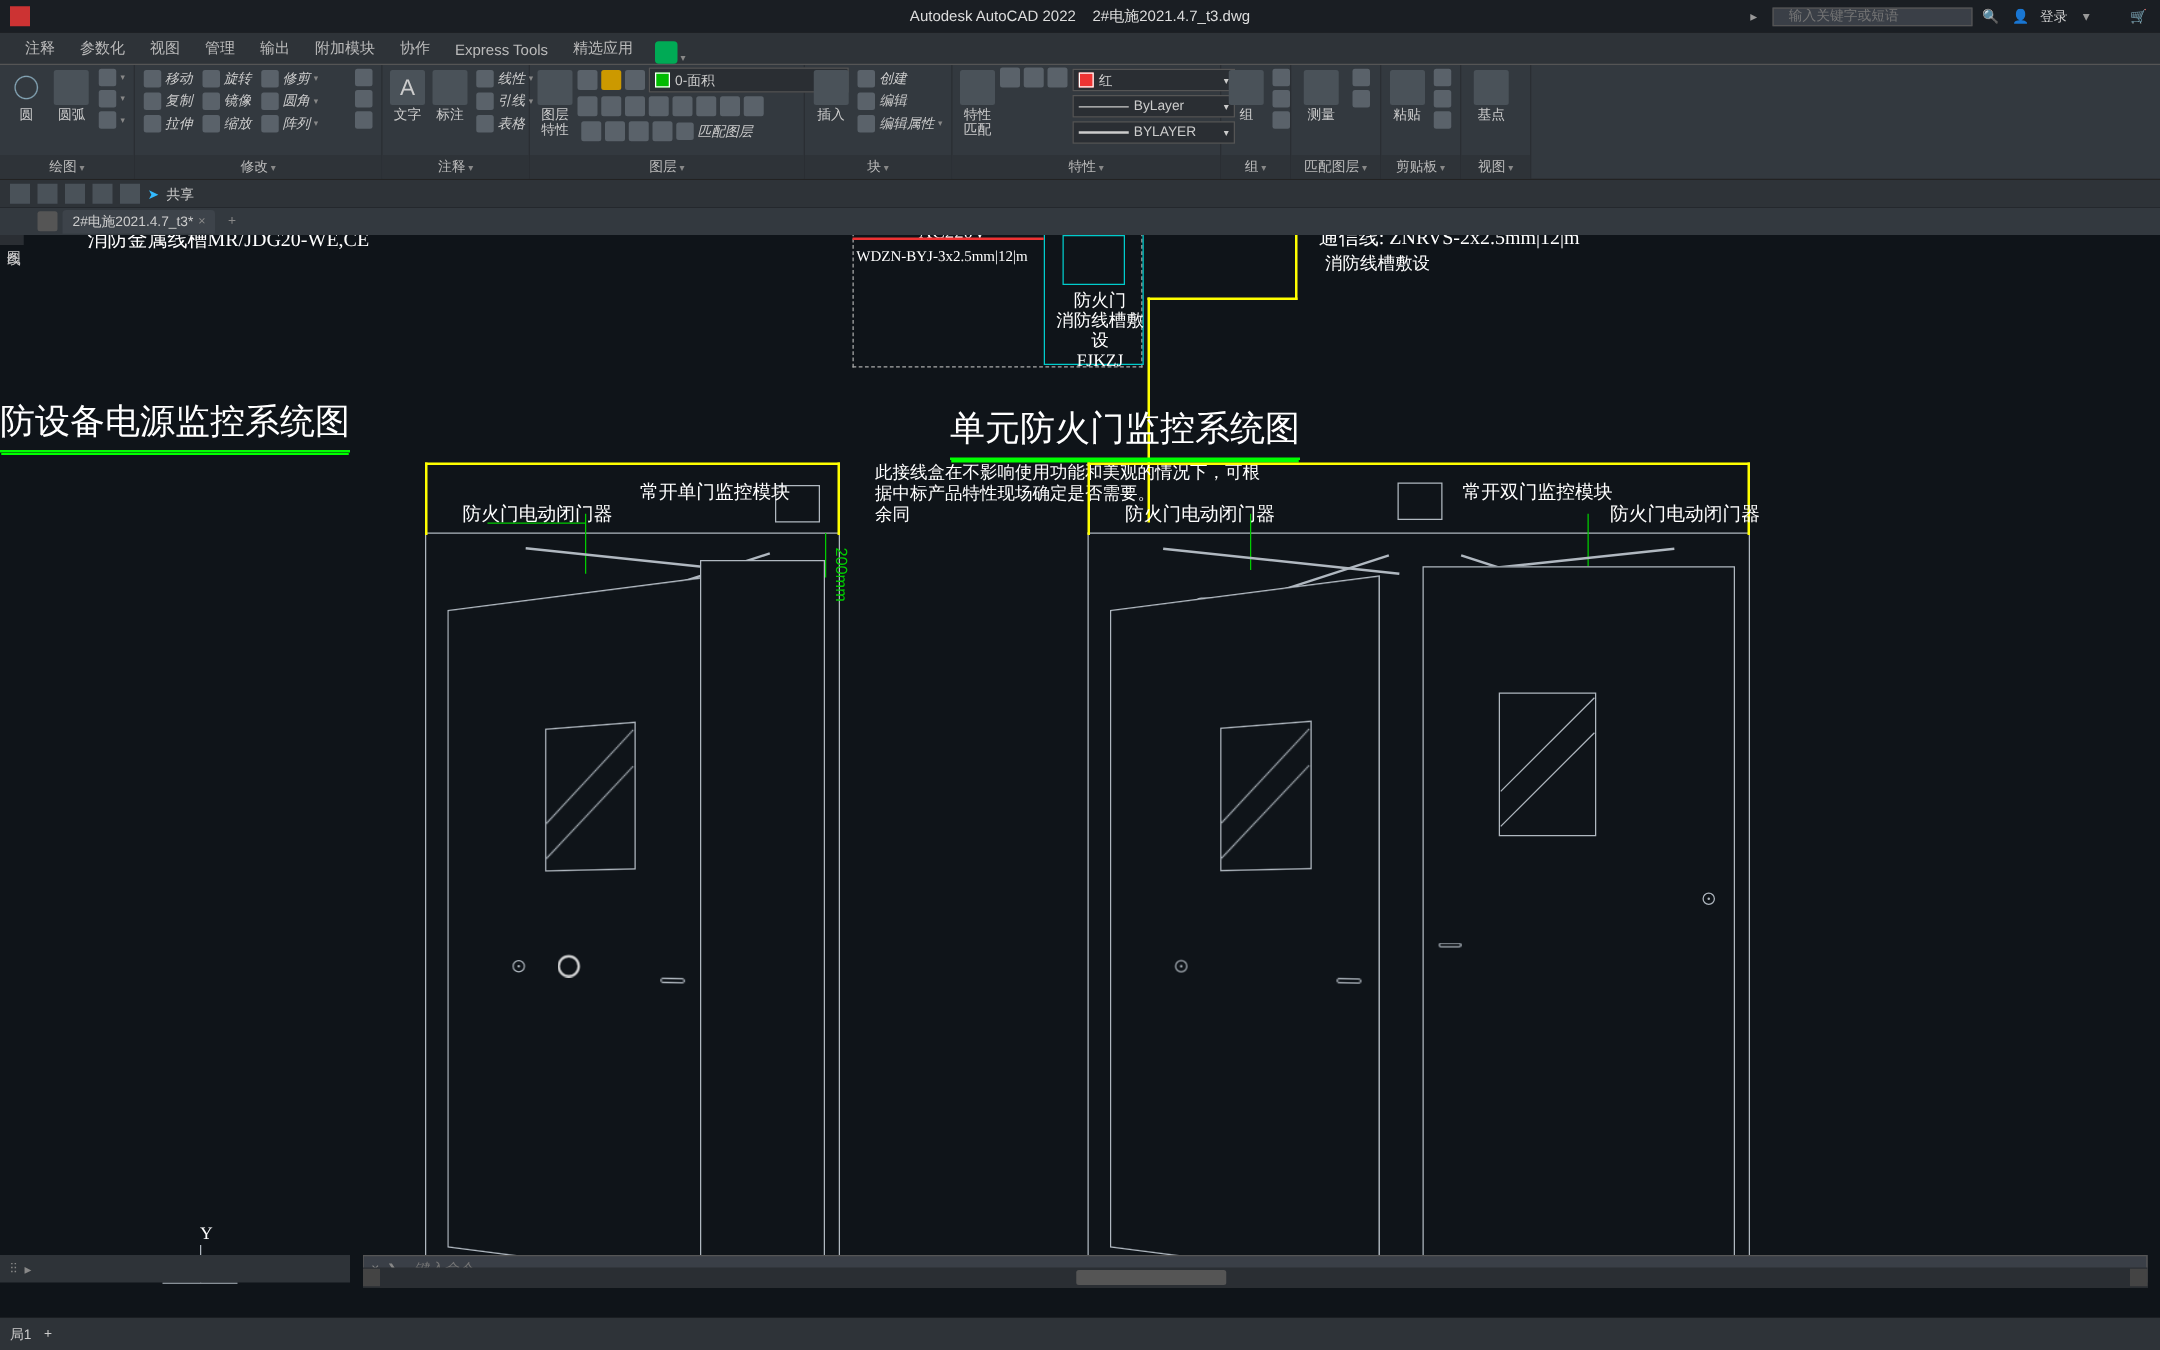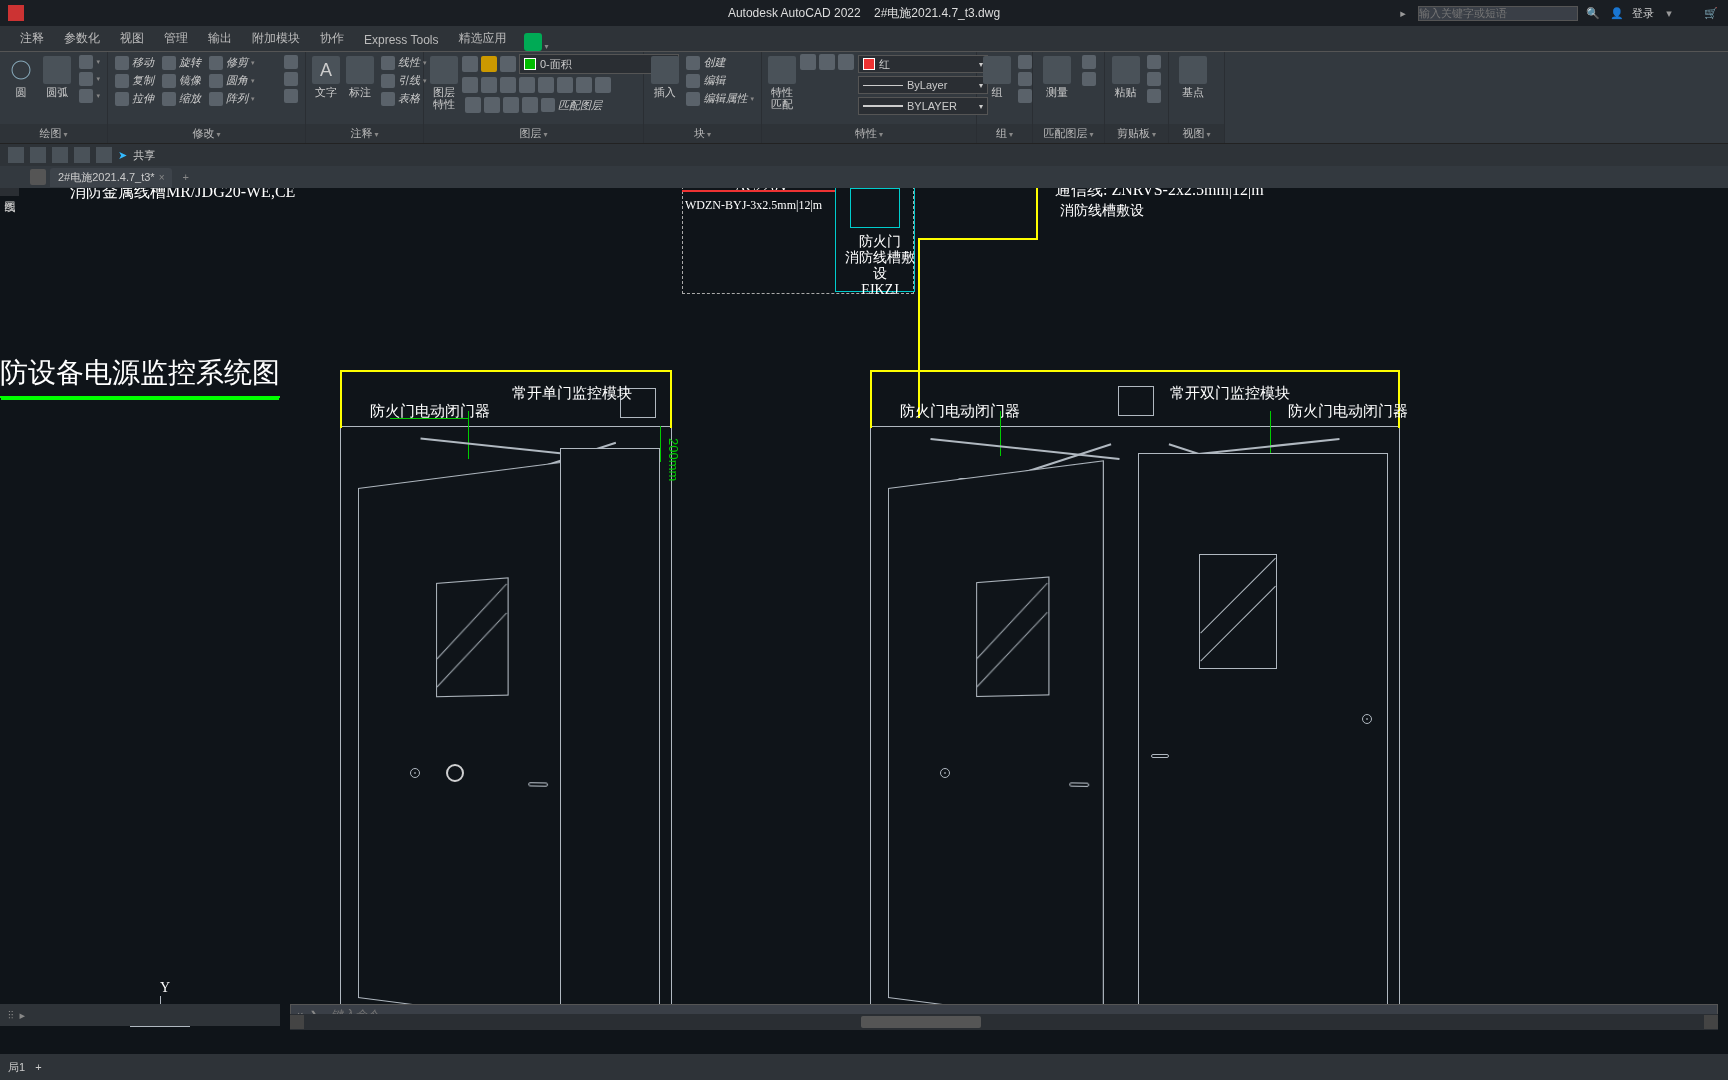--- a/index.html
+++ b/index.html
@@ -3,21 +3,21 @@
 <meta charset="utf-8">
 <style>
   * { margin:0; padding:0; box-sizing:border-box; font-family:"Microsoft YaHei",Arial,sans-serif; }
   body { background:#000; color:#ccc; font-size:11px; width:1728px; height:1080px; overflow:hidden; position:relative; }
 
   
   .titlebar { height:26px; background:#1a1e23; display:flex; align-items:center; padding:0 8px; }
   .titlebar .app-icon { width:16px; height:16px; background:#c33; margin-right:10px; }
   .titlebar .title { position:absolute; left:50%; transform:translateX(-50%); color:#ddd; font-size:12px; }
   .titlebar .search { display:flex; align-items:center; gap:6px; }
-  .titlebar .search input { width:160px; height:15px; background:#3a3f47; border:1px solid #555; color:#888; padding:0 0; font-size:11px; }
+  .titlebar .search input { width:160px; height:15px; background:#3a3f47; border:1px solid #555; color:#888; padding:0 12px; font-size:11px; }
   .titlebar .iconbtn { width:18px; height:18px; display:flex; align-items:center; justify-content:center; color:#999; cursor:pointer; }
 
   
   .tabrow { height:26px; background:#2e3338; display:flex; align-items:flex-end; padding:0 10px; border-bottom:1px solid #555; }
   .tabrow .tab { padding:4px 10px; color:#bbb; font-size:12px; cursor:pointer; }
   .tabrow .ddarrow { font-size:8px; margin-left:2px; color:#888; }
   .tabrow .shield { width:18px; height:18px; background:#0a5; border-radius:3px; margin-left:8px; }
 
   
   .ribbon { height:92px; background:#33393f; display:flex; border-bottom:1px solid #222; }
@@ -54,21 +54,21 @@
 
   
   .canvas { position:absolute; top:188px; left:0; right:0; bottom:26px; background:#0f1419; overflow:hidden; }
   .side-label { position:absolute; left:0; top:0; writing-mode:vertical-rl; color:#ccc; background:#2a2e33; padding:4px 2px; font-size:11px;}
   .scrollbar-h { position:absolute; bottom:2px; left:290px; right:10px; height:16px; background:#2a2e33; display:flex; align-items:center;}
   .scrollbar-h .thumb { position:absolute; left:40%; width:120px; height:12px; background:#555; border-radius:2px;}
   .scrollbar-h .arrow { width:14px; height:14px; background:#444; cursor:pointer;}
 
   
   .cadtxt { position:absolute; color:#fff; font-family:SimSun,serif; font-size:18px; white-space:nowrap; }
-  .cadtitle { font-size:28px; font-weight:normal;margin-top:36px; }
+  .cadtitle { font-size:28px; font-weight:normal; }
   .cadlabel { font-size:15px; color:#fff; }
   .underline-green { border-bottom:2px solid #0f0; box-shadow:0 3px 0 -1px #0f0; padding-bottom:4px;}
 
   
   .box { position:absolute; border:1px solid #b0b8c0; }
   .line { position:absolute; background:#b0b8c0; }
   .lineg { position:absolute; background:#0c0; }
   .liney { position:absolute; background:#ff0; }
   .liner { position:absolute; background:#e33; }
   .linec { position:absolute; border:1px solid #0cc; }
@@ -468,21 +468,25 @@
   <div class="cadtxt" style="left:845px;top:46px;font-size:14px;text-align:center;width:70px;white-space:pre-line;line-height:16px">防火门
 消防线槽敷设
 FJKZJ</div>
   <div class="liner" style="left:682px;top:2px;width:153px;height:2px"></div>
 
   <div class="liney" style="left:918px;top:50px;width:2px;height:180px"></div>
   <div class="liney" style="left:918px;top:50px;width:120px;height:2px"></div>
   <div class="liney" style="left:1036px;top:0;width:2px;height:52px"></div>
 
   <div class="cadtxt cadtitle underline-green" style="left:0;top:130px">防设备电源监控系统图</div>
-
+  <div class="cadtxt cadtitle underline-green" style="left:760px;top:136px">单元防火门监控系统图</div>
+
+  <div class="cadtxt" style="left:700px;top:182px;font-size:14px;white-space:pre-line;line-height:17px">此接线盒在不影响使用功能和美观的情况下，可根
+据中标产品特性现场确定是否需要。
+余同</div>
 
 
   <div class="door-assembly" style="left:340px;top:180px;width:340px;height:660px">
     <div class="door-frame" style="left:0;top:58px;width:332px;height:590px"></div>
     <div class="liney" style="left:0;top:2px;width:332px;height:2px"></div>
     <div class="liney" style="left:0;top:2px;width:2px;height:58px"></div>
     <div class="liney" style="left:330px;top:2px;width:2px;height:58px"></div>
     <div class="sensor-box" style="left:280px;top:20px"></div>
     <div class="cadlabel cadtxt" style="left:172px;top:16px">常开单门监控模块</div>
     <div class="cadlabel cadtxt" style="left:30px;top:34px">防火门电动闭门器</div>

